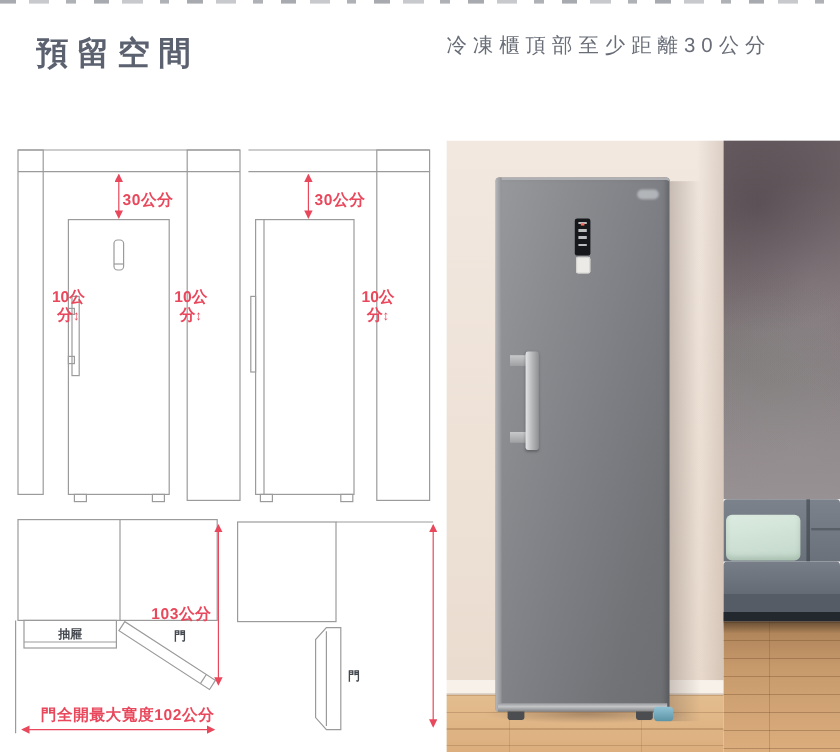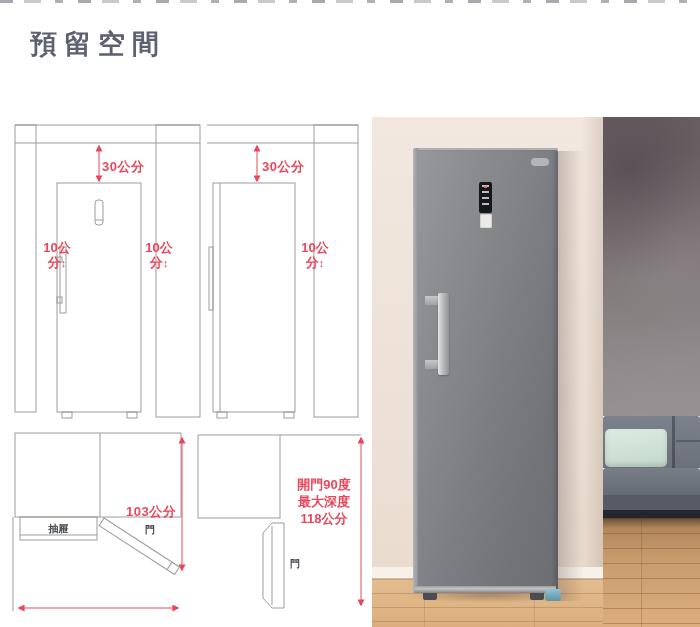--- a/index.html
+++ b/index.html
@@ -105,20 +105,21 @@
 </head>
 <body>
 
 <div class="page">
 
   <div class="crop-marks"></div>
 
   <div class="title">預留空間</div>
 
   <div class="note">
+    <div>冷凍櫃頂部至少距離30公分</div>
   </div>
 
   <svg class="dia-svg" width="700" height="627">
     <defs>
       <marker id="arr" viewBox="0 0 10 10" refX="8" refY="5" markerWidth="7" markerHeight="7" orient="auto-start-reverse">
         <path d="M0,0 L10,5 L0,10 z" fill="#e9485c"></path>
       </marker>
     </defs>
 
     <g fill="none" stroke="#9b9b9b" stroke-width="1">
@@ -179,26 +180,22 @@
   <div class="vlbl" style="left:140px;top:240px">
     <span>10公分</span><span class="arr">↕</span>
   </div>
   <div class="vlbl" style="left:296px;top:240px">
     <span>10公分</span><span class="arr">↕</span>
   </div>
 
   <div class="lbl" style="left:126px;top:503px">103公分</div>
   <div class="slbl" style="left:145px;top:523px">門</div>
   <div class="slbl drawer-lbl">抽屜</div>
-
-  <div class="block-lbl">
-    <div>開門90度</div>
-    <div>最大深度</div>
-    <div>118公分</div>
-  </div>
+  <div class="lbl" style="left:34px;top:587px">門全開最大寬度102公分</div>
+
   <div class="slbl" style="left:290px;top:557px">門</div>
 
   <div class="photo">
     <div class="wall-cream"></div>
     <div class="wall-corner"></div>
     <div class="baseboard"></div>
     <div class="floor-left"></div>
 
     <div class="right-col">
       <div class="wall-concrete"></div>

